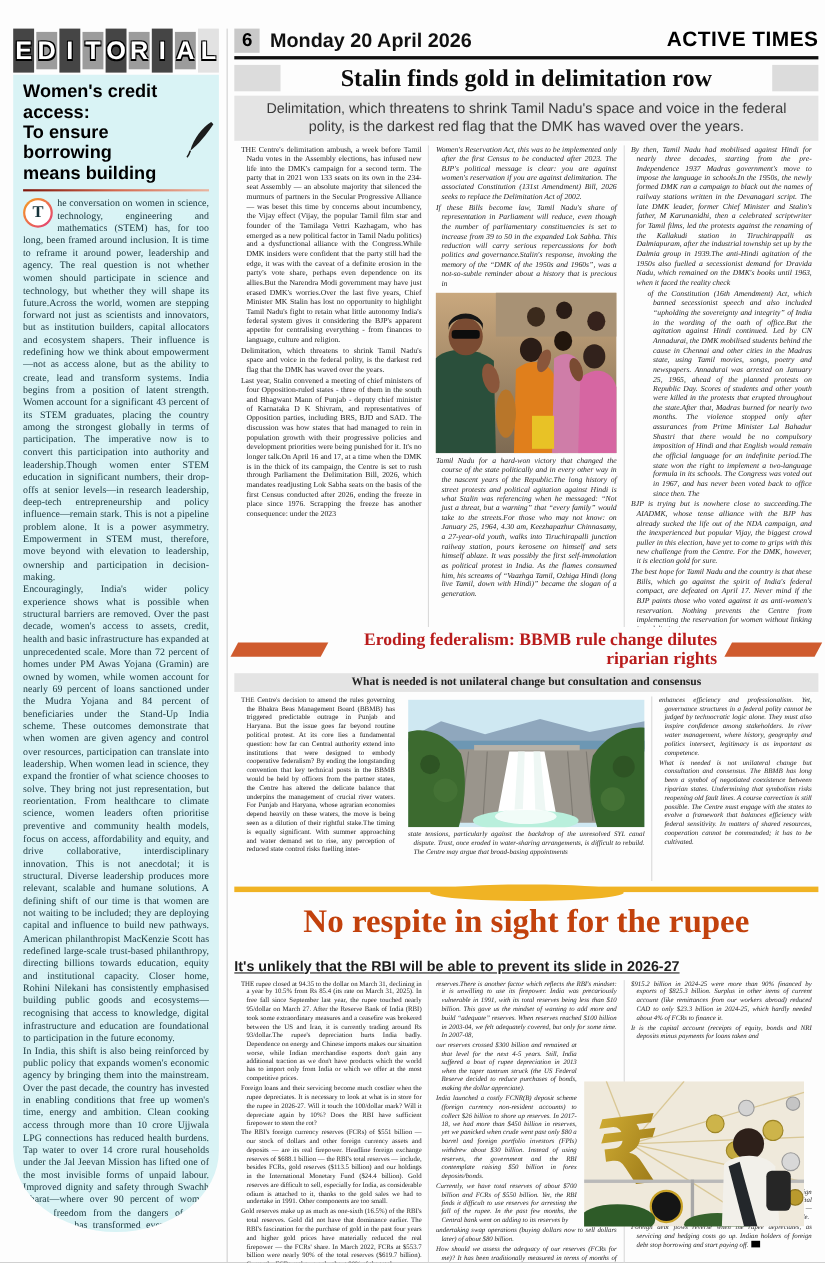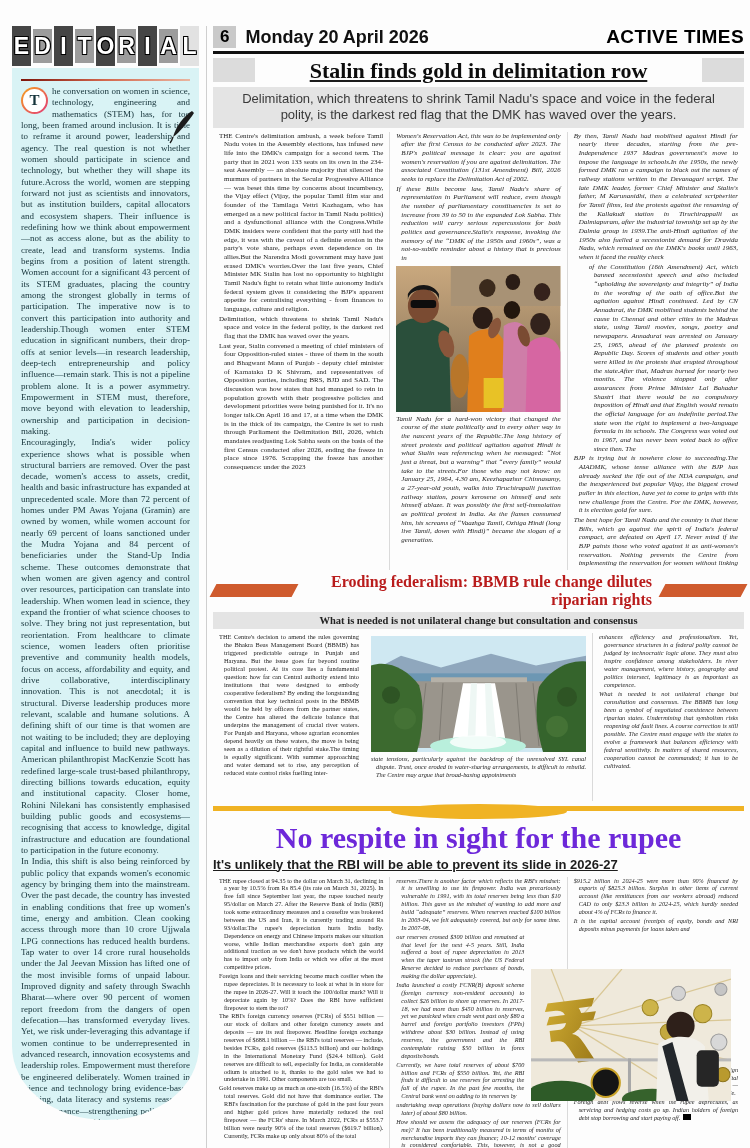--- a/index.html
+++ b/index.html
@@ -28,21 +28,21 @@
            margin:1px 4px 0 0;box-sizing:border-box;}
   .dc{display:flex;width:100%;height:100%;border-radius:50%;background:#fff;
       align-items:center;justify-content:center;font-weight:bold;font-size:15px;color:#15333a;}
   
   .main{flex:1;min-width:0;border-left:1px solid #cfcfcf;padding-left:6px;}
   .masthead{display:flex;align-items:center;border-bottom:3px solid #111;padding-bottom:3px;
             font-family:"Liberation Sans",sans-serif;}
   .pgnum{background:#c9c9c9;font-weight:bold;font-size:17px;padding:1px 7px;color:#000;}
   .mdate{font-weight:bold;font-size:18px;margin-left:9px;color:#111;}
   .paper{margin-left:auto;font-weight:bold;font-size:19px;letter-spacing:.4px;color:#000000;}
-  .head-row{display:flex;align-items:flex-start;gap:8px;margin-top:4px;text-decoration:underline;}
+  .head-row{display:flex;align-items:center;gap:8px;margin-top:4px;}
   .grayblk{width:42px;height:24px;background:#dcdcdc;flex:none;}
   .stalin-h{flex:1;text-align:center;font-weight:bold;font-size:22px;margin:0;color:#0d0d0d;}
   .standfirst{background:#e4e4e4;margin:3px 0 4px;padding:4px 16px;
               font-family:"Liberation Sans",sans-serif;font-size:13px;color:#3a3a3a;
               text-align:center;line-height:1.25;}
   .cols{display:flex;}
   .col{flex:1;padding:0 6px;min-width:0;}
   .col + .col{border-left:1px solid #dadada;font-style:italic;}
   .cols p{margin:0 0 1px;text-indent:-5px;padding-left:5px;text-align:justify;}
   .stalin-body{height:438px;overflow:hidden;font-size:7px;line-height:1.24;}
@@ -57,21 +57,21 @@
   .bbmb-body{height:168px;overflow:hidden;font-size:6.4px;line-height:1.25;display:flex;}
   .bbmb-c1{flex:0 0 140px;}
   .bbmb-cp{flex:0 0 215px;border-left:none !important;}
   .bbmb-c3{flex:1;}
   
   .gold-divider{position:relative;height:13px;margin:5px 0 2px;}
   .gold-divider .bar{height:5px;background:#f0b324;}
   .gold-divider .bump{position:absolute;top:-2px;left:50%;transform:translateX(-50%);
                       width:176px;height:15px;background:#f0b324;border-radius:50%;}
   
-  .rupee-h{font-weight:bold;font-size:30px;text-align:center;margin:1px 0 2px;color:#6d28d9;}
+  .rupee-h{font-weight:bold;font-size:30px;text-align:center;margin:1px 0 16px;color:#c2410c;}
   .rupee-stand{text-align:left;font-family:"Liberation Sans",sans-serif;font-weight:bold;
                font-size:13px;text-decoration:underline;margin:0 0 5px;color:#1d1d1d;}
   .rupee-body{position:relative;height:298px;overflow:hidden;font-size:6.2px;line-height:1.27;}
   .narrow{width:128px;}
   .photo-spacer{height:132px;}
   .rupee-photo{position:absolute;left:318px;top:92px;width:200px;height:132px;z-index:2;}
   .endmark{display:inline-block;width:8px;height:6px;background:#000;margin-left:3px;}
 </style>
 </head>
 <body>
@@ -84,20 +84,23 @@
       <span class="lbox">D</span>
       <span class="lbox">I</span>
       <span class="lbox">T</span>
       <span class="lbox">O</span>
       <span class="lbox">R</span>
       <span class="lbox">I</span>
       <span class="lbox">A</span>
       <span class="lbox">L</span>
     </div>
     <div class="cyan">
+      <h2 class="lhead">Women's credit access:
+To ensure borrowing
+means building</h2>
       <span class="quill">
         <svg width="28" height="34" viewBox="0 0 28 34">
           <path d="M24,1 C16,6 8,16 5,27 C12,22 20,12 26,3 Z" fill="#1c1c1c"></path>
           <path d="M5,27 C4,30 3,32 2,33" stroke="#1c1c1c" stroke-width="1.4" fill="none"></path>
         </svg>
       </span>
       <div class="redline"></div>
       <div class="lbody">
         <span class="dc-ring">
             <span class="dc">T</span>

